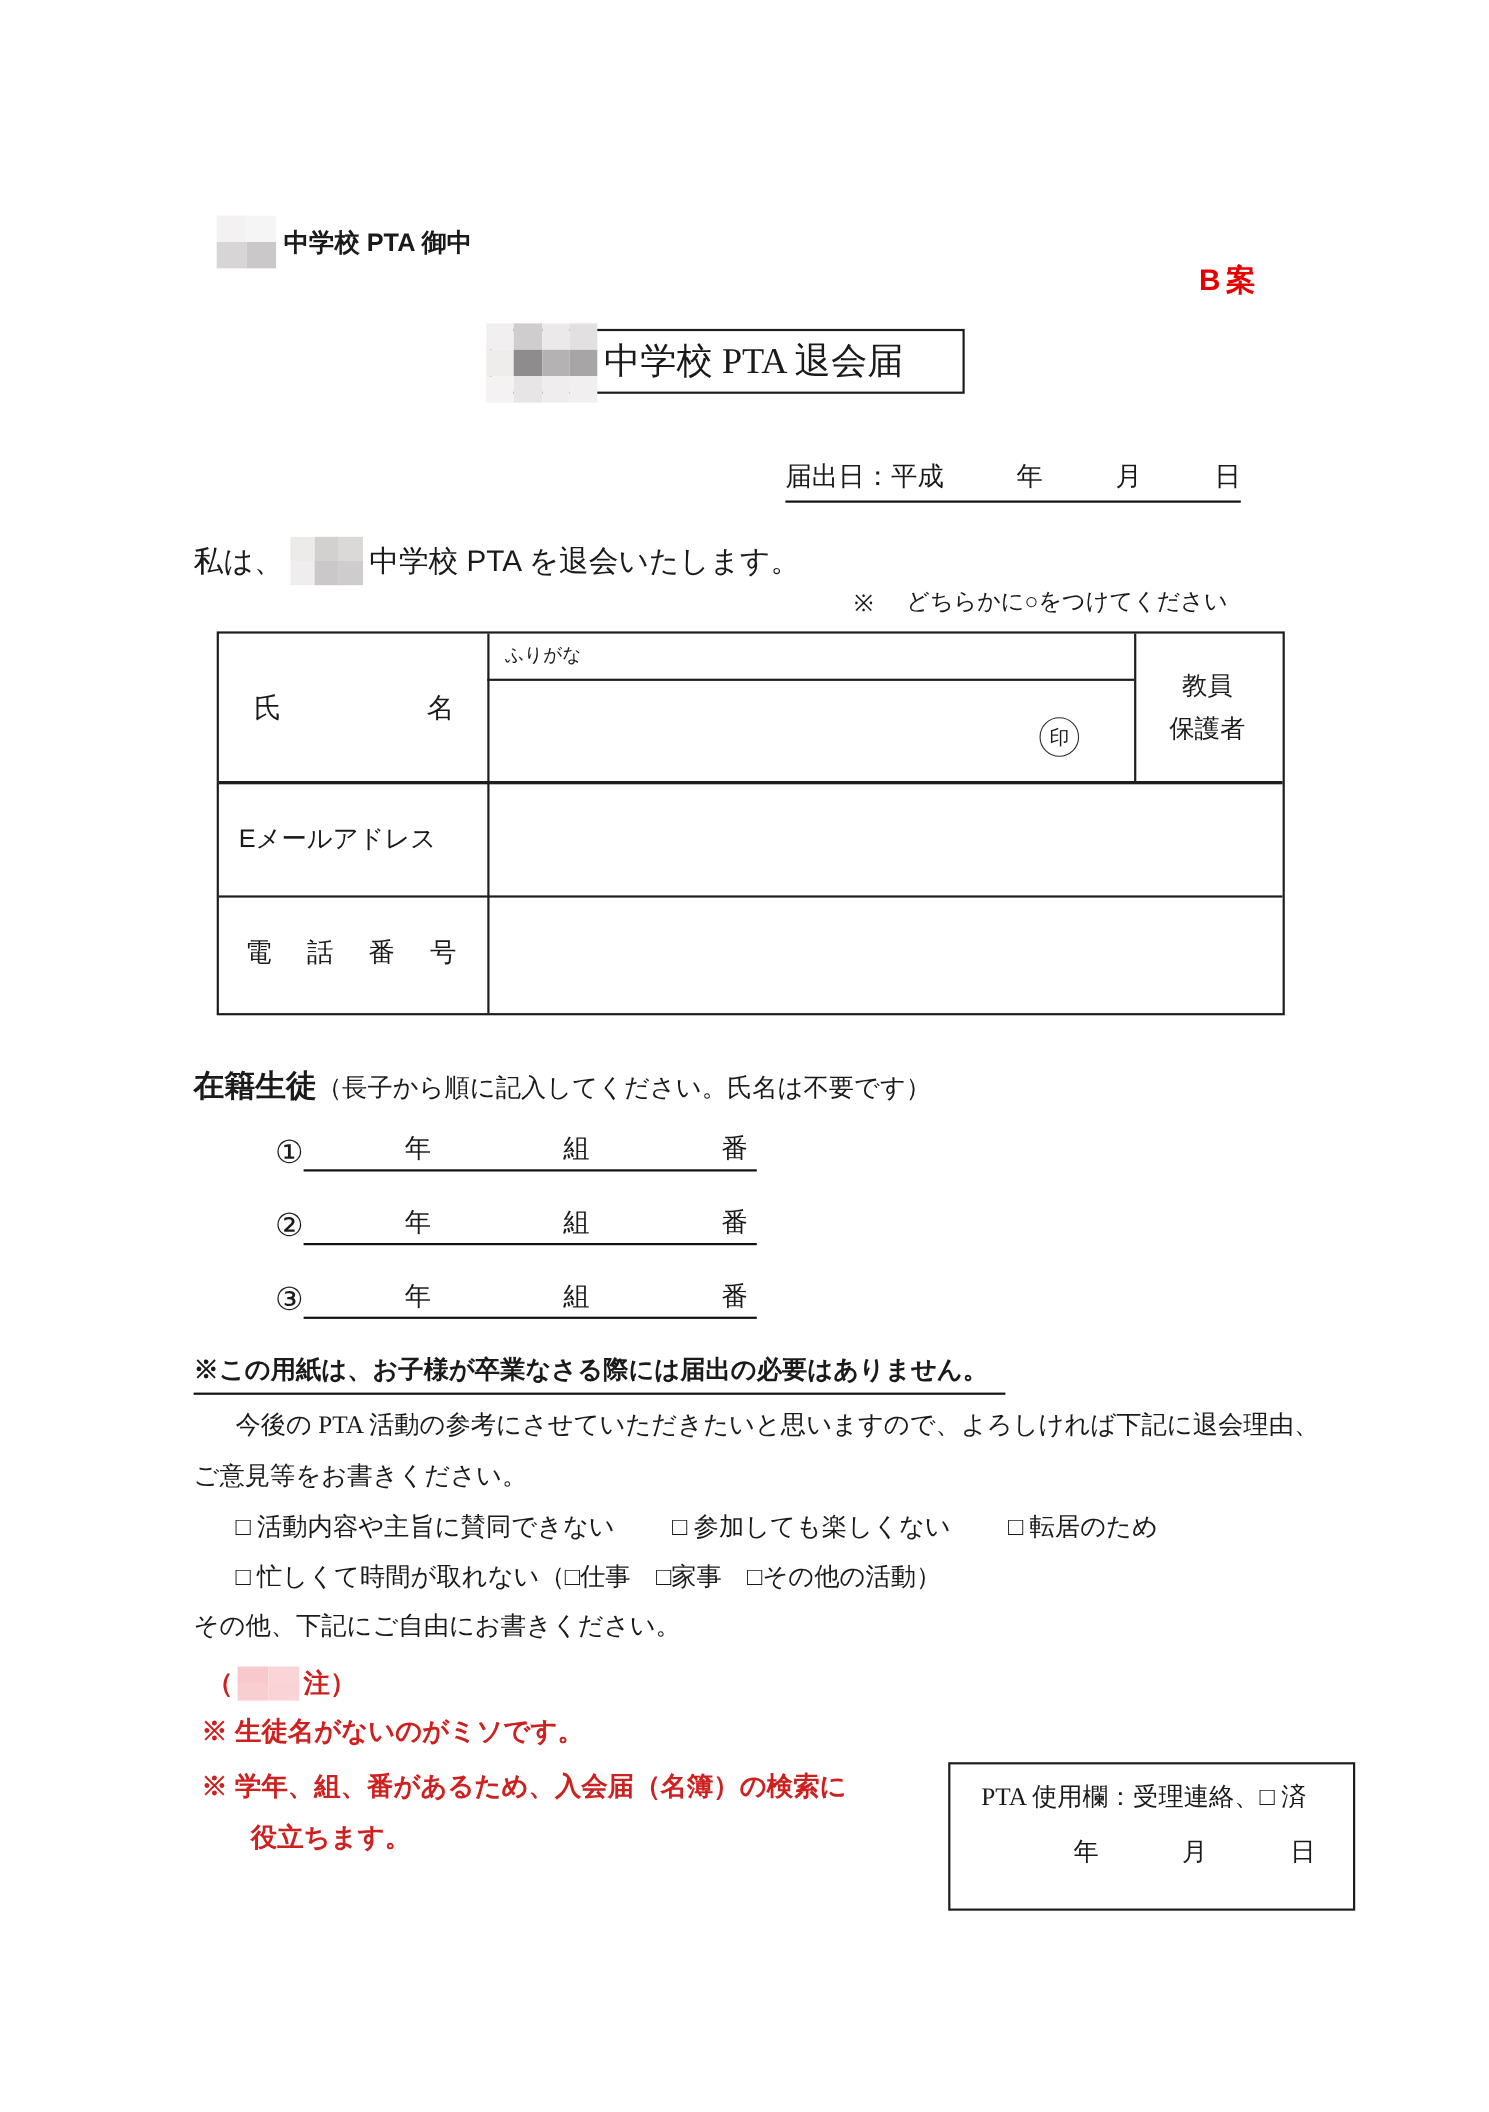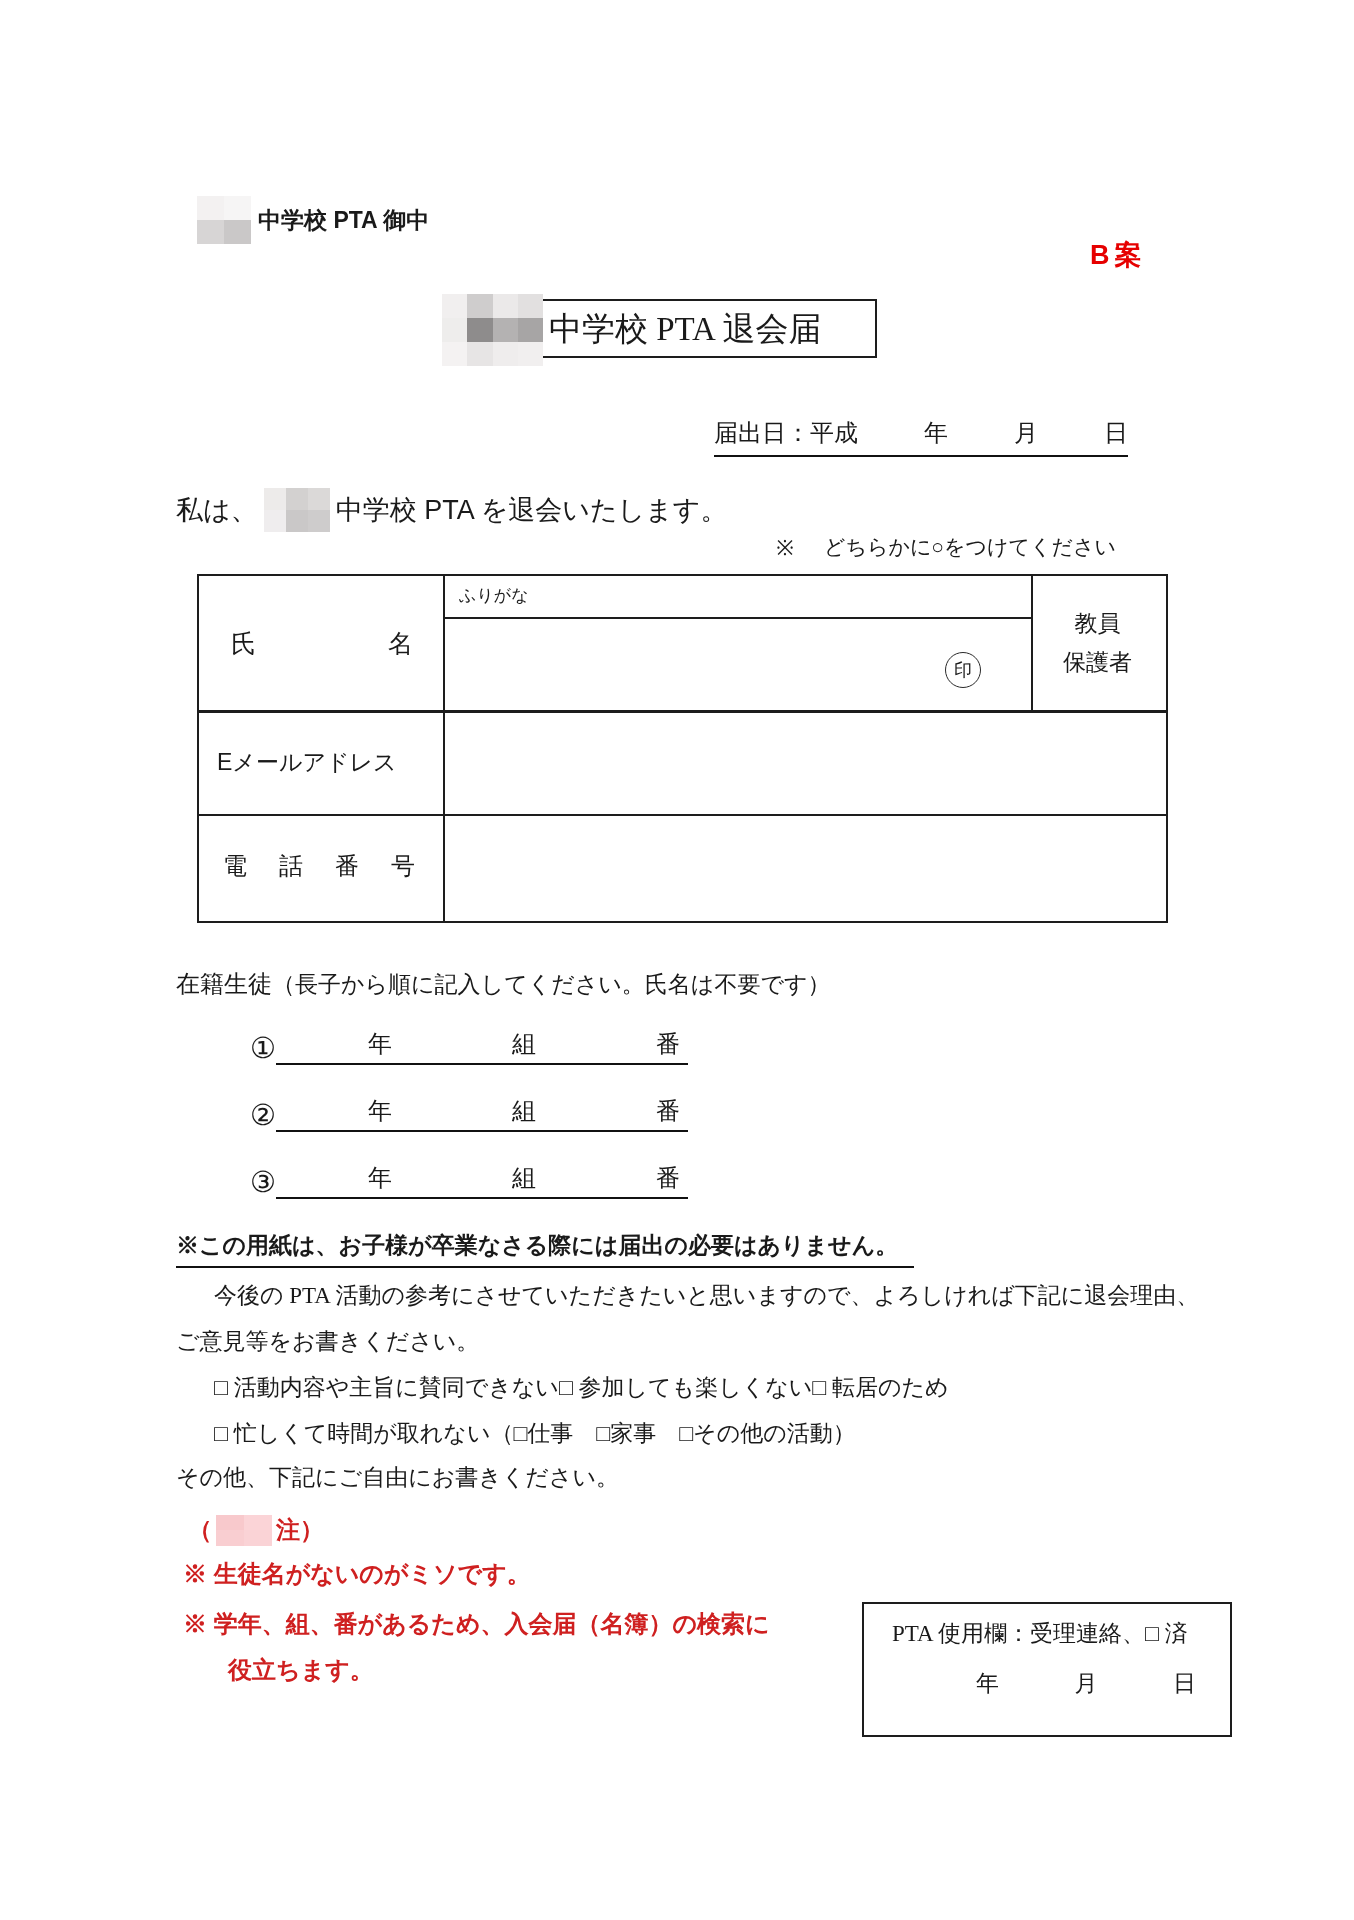--- a/index.html
+++ b/index.html
@@ -104,21 +104,21 @@
     <div class="abs" style="left:24px;top:238px;height:104px;width:192px;display:flex;justify-content:space-between;align-items:center;font-size:24px;">
       <span>電</span>
       <span>話</span>
       <span>番</span>
       <span>号</span>
     </div>
     <div class="abs" style="left:250px;top:244px;width:700px;height:92px;"></div>
   </div>
 
   <div class="abs nowrap" style="left:176px;top:968px;display:flex;align-items:baseline;">
-    <span style="font-size:24px;font-weight:normal;">在籍生徒</span>
+    <span style="font-size:28px;font-weight:bold;">在籍生徒</span>
     <span class="serif" style="font-size:23px;">（長子から順に記入してください。氏名は不要です）</span>
   </div>
 
   <div class="abs" style="left:250px;top:1028px;display:flex;align-items:flex-end;">
     <span style="font-size:29px;line-height:1.1;">①</span>
     <div style="width:312px;border-bottom:2.5px solid #111;display:flex;justify-content:space-between;padding:0 8px 3px 92px;font-size:24px;">
       <span>年</span>
       <span>組</span>
       <span>番</span>
     </div>
@@ -140,21 +140,21 @@
       <span>組</span>
       <span>番</span>
     </div>
   </div>
 
   <div class="abs nowrap" style="left:176px;top:1230px;font-size:23px;font-weight:bold;border-bottom:2.5px solid #111;padding:0 16px 5px 0;">※この用紙は、お子様が卒業なさる際には届出の必要はありません。</div>
 
   <div class="abs serif nowrap" style="left:214px;top:1280px;font-size:23px;">今後の PTA 活動の参考にさせていただきたいと思いますので、よろしければ下記に退会理由、</div>
   <div class="abs serif nowrap" style="left:176px;top:1326px;font-size:23px;">ご意見等をお書きください。</div>
 
-  <div class="abs serif" style="left:214px;top:1372px;display:flex;font-size:23px;">
+  <div class="abs serif" style="left:214px;top:1372px;display:flex;gap:52px;font-size:23px;">
     <span class="nowrap">□ 活動内容や主旨に賛同できない</span>
     <span class="nowrap">□ 参加しても楽しくない</span>
     <span class="nowrap">□ 転居のため</span>
   </div>
   <div class="abs serif nowrap" style="left:214px;top:1418px;font-size:23px;">□ 忙しくて時間が取れない（□仕事　□家事　□その他の活動）</div>
   <div class="abs serif nowrap" style="left:176px;top:1462px;font-size:23px;">その他、下記にご自由にお書きください。</div>
 
   <div class="abs red" style="left:188px;top:1514px;display:flex;align-items:center;font-size:24px;">
     <span>（</span>
     <span class="mosaic" style="width: 56px; height: 31px; margin: 0px 4px; grid-template-columns: repeat(2, 1fr);">

